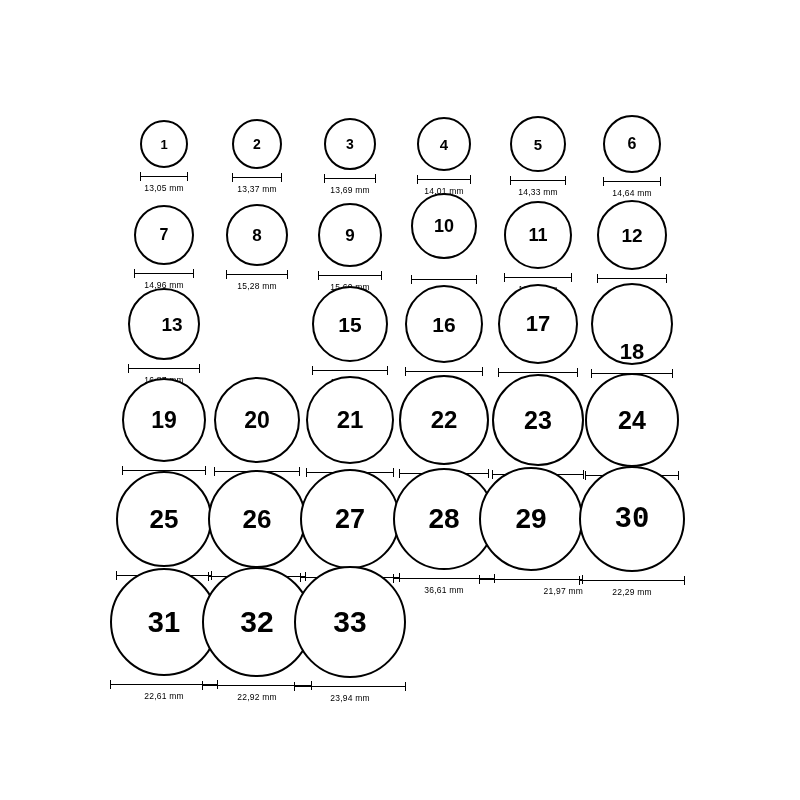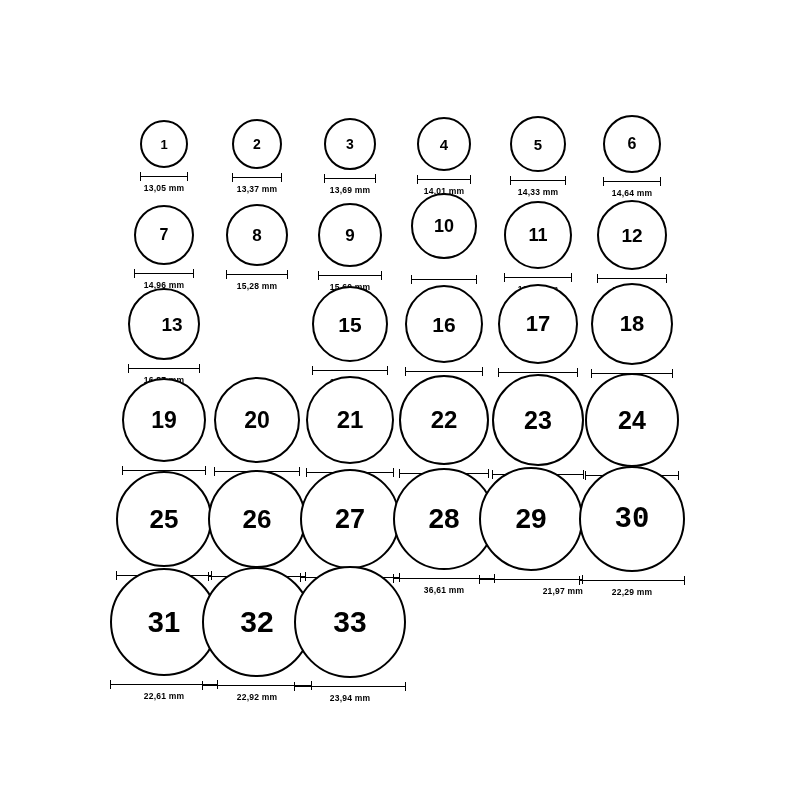--- a/index.html
+++ b/index.html
@@ -61,21 +61,21 @@
     top: 0;
     width: 1px;
     height: 9px;
     background: #000000;
   }
   .ring-measure .tick-left { left: 0; }
   .ring-measure .tick-right { right: 0; }
   .ring-label {
     margin-top: 2px;
     font-size: 8.5px;
-    font-weight: bold;
+    font-weight: normal;
     letter-spacing: 0.2px;
     white-space: nowrap;
     color: #000000;
   }
 </style>
 </head>
 <body>
 
 <div id="chart">
     <div class="ring-cell" style="left: 119px; top: 120px; width: 90px;">
@@ -248,21 +248,21 @@
         <span class="ring-number" style="font-size: 22px;">17</span>
       </div>
       <div class="ring-measure" style="width: 80px; margin-top: 4px;">
         <div class="bar"></div>
         <div class="tick-left"></div>
         <div class="tick-right"></div>
       </div>
       <div class="ring-label">18,15 mm</div>
     </div>
     <div class="ring-cell" style="left: 587px; top: 283px; width: 90px;">
-      <div class="ring-circle" style="width: 82px; height: 82px;">
+      <div class="ring-circle" style="width: 82px; height: 82px; align-items: flex-end;">
         <span class="ring-number" style="font-size: 22px;">18</span>
       </div>
       <div class="ring-measure" style="width: 82px; margin-top: 4px;">
         <div class="bar"></div>
         <div class="tick-left"></div>
         <div class="tick-right"></div>
       </div>
       <div class="ring-label">18,47 mm</div>
     </div>
     <div class="ring-cell" style="left: 119px; top: 378px; width: 90px;">

